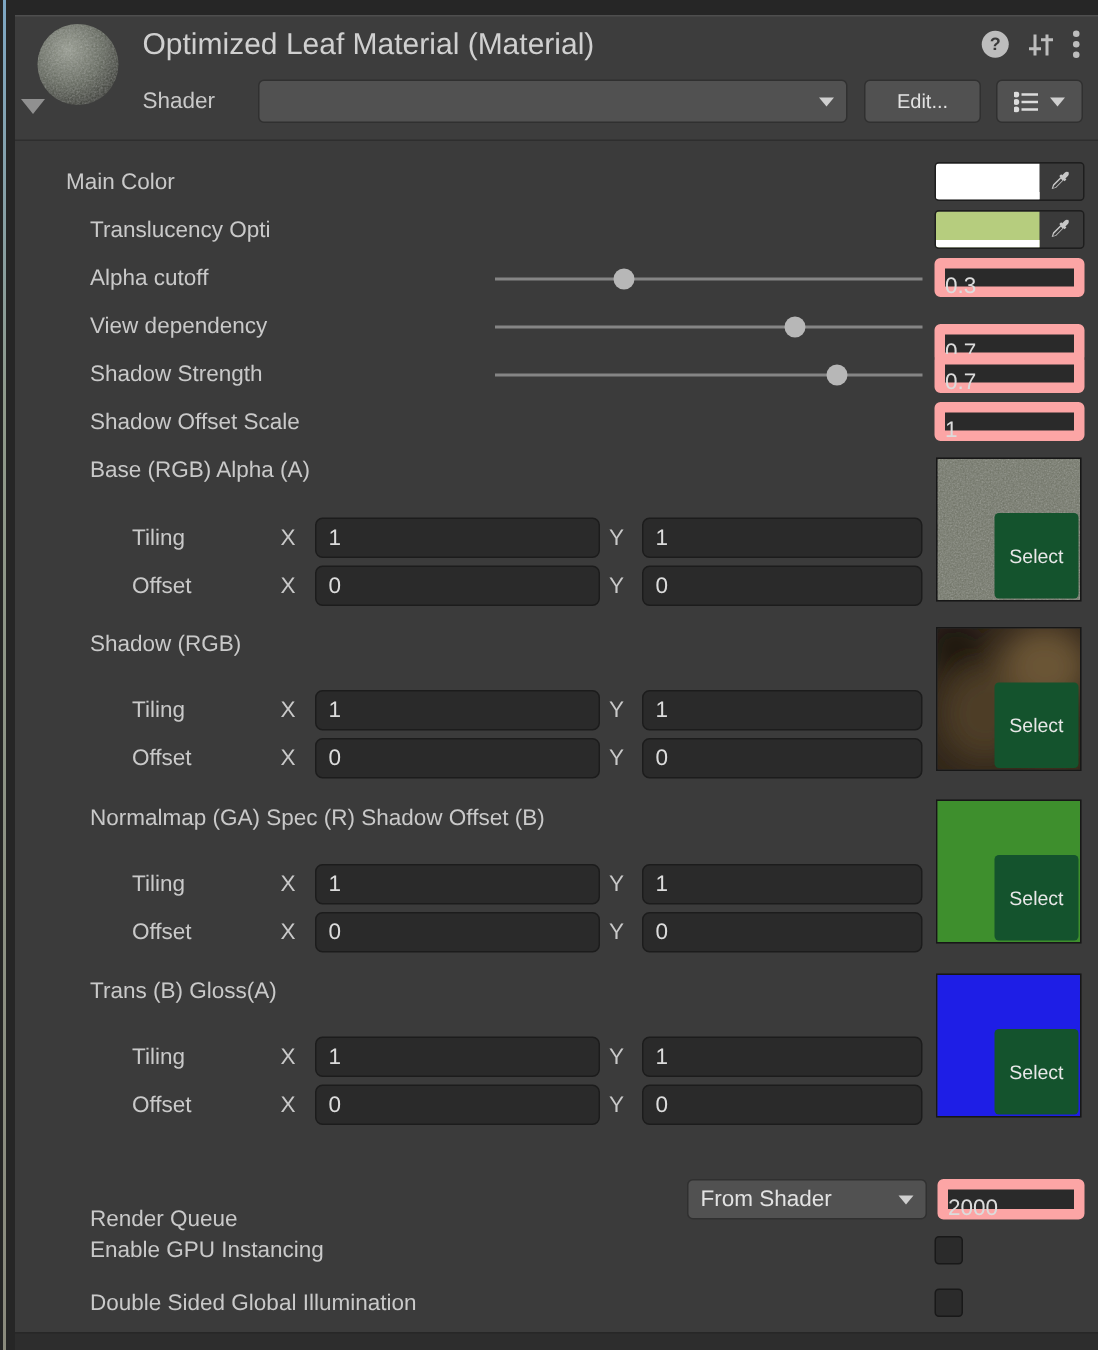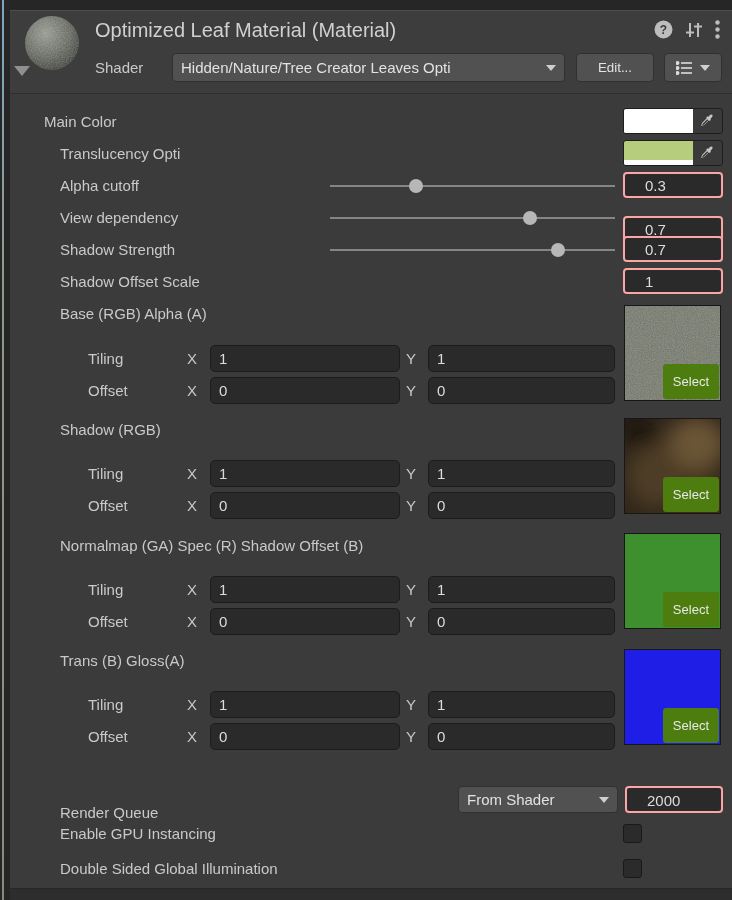--- a/index.html
+++ b/index.html
@@ -29,21 +29,21 @@
   .shader-label { position:absolute; left:95px; top:59px; }
   .dropdown { position:absolute; background:#515151; border:1px solid #303030; border-radius:4px;
     height:29px; display:flex; align-items:center; color:#e2e2e2; padding:0 8px; cursor:default; }
   .dd-arrow { width:0; height:0; border-left:5px solid transparent; border-right:5px solid transparent;
     border-top:6px solid #cfcfcf; margin-left:auto; }
   .btn { position:absolute; background:#515151; border:1px solid #303030; border-radius:4px;
     height:29px; display:flex; align-items:center; justify-content:center; color:#e2e2e2; }
 
   
   .vfield { position:absolute; left:623px; width:100px; height:26px; background:#2a2a2a;
-    border:2px solid #fca5a5; border-radius:4px; color:#dcdcdc; line-height:24px; padding-left:20px; }
+    border:7px solid #fca5a5; border-radius:4px; color:#dcdcdc; line-height:24px; padding-left:0; }
   .tfield { position:absolute; height:27px; background:#2a2a2a; border:1px solid #1c1c1c;
     border-radius:5px; color:#dcdcdc; line-height:25px; padding-left:8px; top:0; }
   .trow { position:absolute; left:0; width:732px; height:40px; }
   .trow .tlabel { position:absolute; left:88px; line-height:27px; }
   .trow .axis { position:absolute; line-height:27px; }
 
   
   .slider { position:absolute; left:330px; width:285px; height:14px; }
   .slider .track { position:absolute; left:0; right:0; top:6px; height:2px; background:#858585; }
   .slider .handle { position:absolute; top:0; width:14px; height:14px; border-radius:50%;
@@ -52,22 +52,22 @@
   
   .color-field { position:absolute; left:623px; width:100px; height:26px; border:1px solid #1e1e1e;
     border-radius:3px; display:flex; overflow:hidden; background:#2d2d2d; }
   .swatch { position:relative; width:70px; height:100%; }
   .alpha-bar { position:absolute; left:0; right:0; bottom:0; height:5px; }
   .dropper { width:30px; display:flex; align-items:center; justify-content:center; background:#3a3a3a; }
 
   
   .thumb { position:absolute; left:624px; width:97px; height:96px; border:1px solid #171717; background:#333; }
   .thumb svg, .thumb .fill { position:absolute; inset:0; width:100%; height:100%; }
-  .select-btn { position:absolute; right:1px; bottom:1px; background:#4d7c0f; color:#e8e8e8;
-    border:none; border-radius:3px; font-family:inherit; font-size:13px; padding:10px 10px; }
+  .select-btn { position:absolute; right:1px; bottom:1px; background:#14532d; color:#e8e8e8;
+    border:none; border-radius:3px; font-family:inherit; font-size:13px; padding:21px 10px; }
 
   .checkbox { position:absolute; left:623px; width:19px; height:19px; background:#2b2b2b;
     border:1px solid #191919; border-radius:3px; }
 
   .tex-label { position:absolute; left:60px; }
 </style>
 </head>
 <body>
 
 <div class="left-line"></div>
@@ -108,21 +108,20 @@
   </svg>
   <svg width="5" height="19" viewBox="0 0 5 19" fill="#bdbdbd">
     <circle cx="2.5" cy="2.5" r="2.2"></circle>
       <circle cx="2.5" cy="9.5" r="2.2"></circle>
       <circle cx="2.5" cy="16.5" r="2.2"></circle>
   </svg>
 </div>
 
 <div class="label shader-label">Shader</div>
 <div class="dropdown" style="left:172px; top:53px; width:393px;">
-  <span style="overflow:hidden; white-space:nowrap;">Hidden/Nature/Tree Creator Leaves Opti</span>
   <span class="dd-arrow"></span>
 </div>
 <button class="btn" style="left:576px; top:53px; width:78px;">Edit...</button>
 <div class="btn" style="left:664px; top:53px; width:58px; gap:8px;">
   <svg width="16" height="14" viewBox="0 0 16 14" stroke="#dcdcdc" stroke-width="1.6" fill="#dcdcdc">
     <circle cx="1.5" cy="2" r="1.2"></circle>
       <line x1="5" y1="2" x2="16" y2="2"></line>
     <circle cx="1.5" cy="7" r="1.2"></circle>
       <line x1="5" y1="7" x2="16" y2="7"></line>
     <circle cx="1.5" cy="12" r="1.2"></circle>

